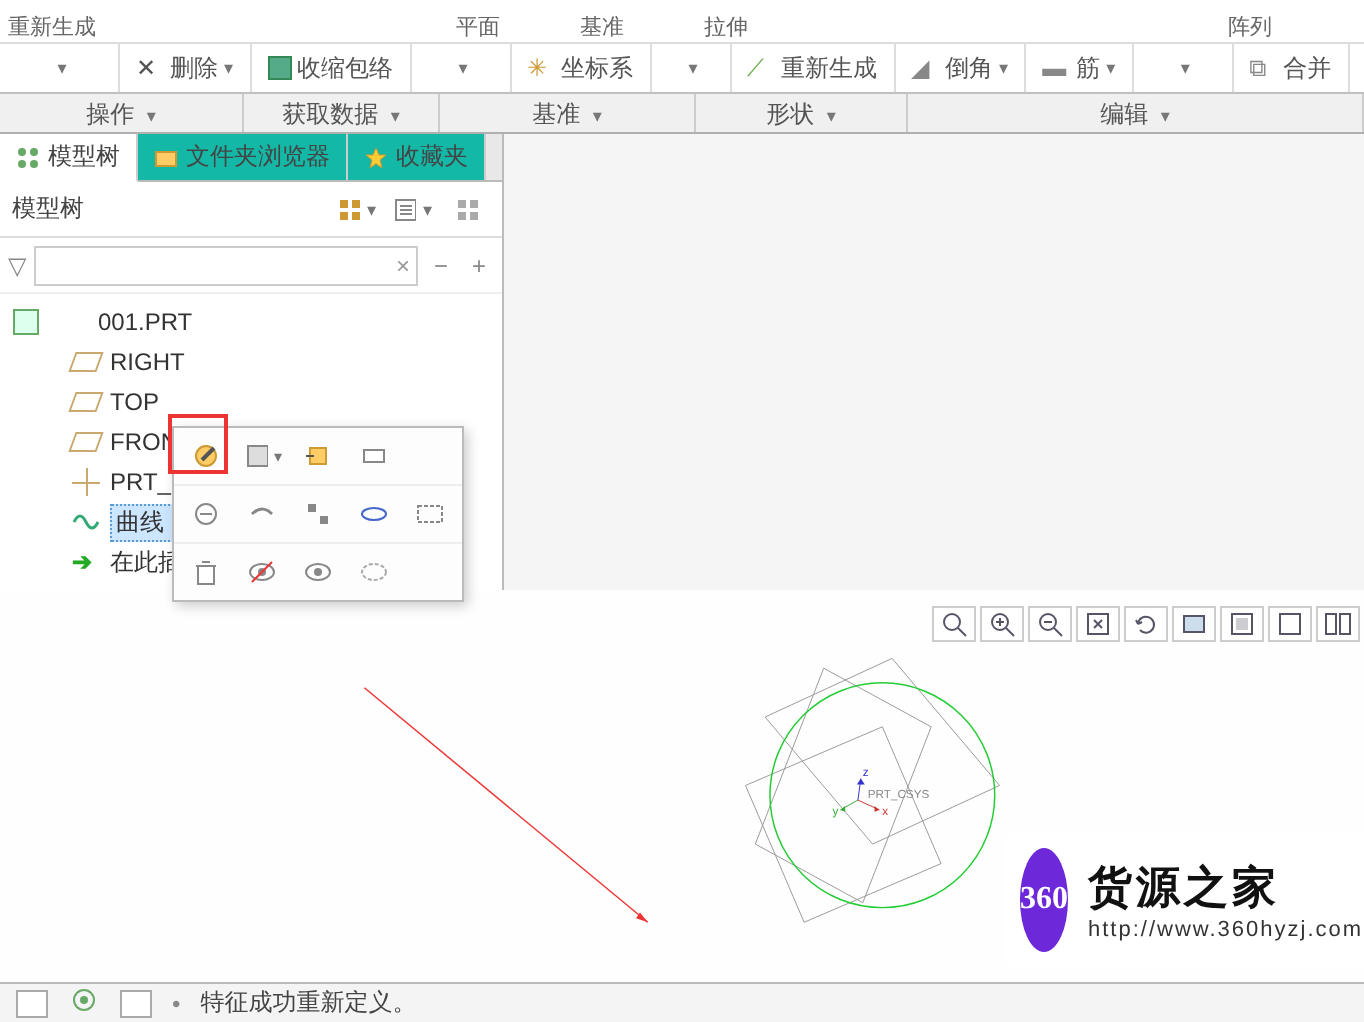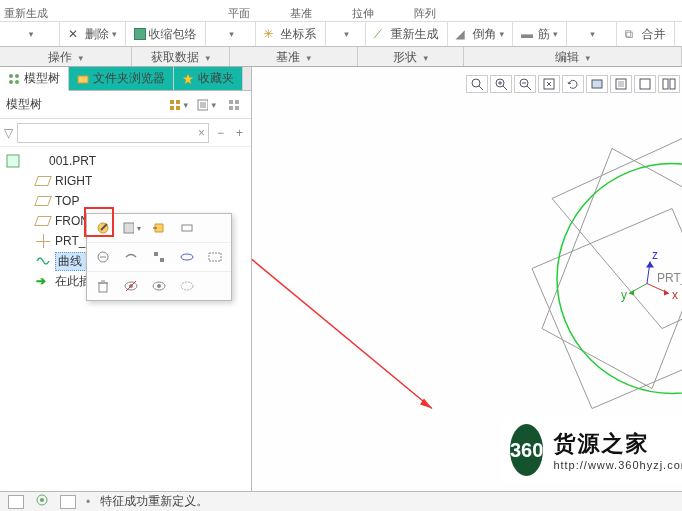--- a/index.html
+++ b/index.html
@@ -9,21 +9,21 @@
 .ribbon-row { display: flex; background: #fff; border-bottom: 1px solid #c0c0c0; height: 25px; align-items: center; }
 .ribbon-cell { display: flex; align-items: center; justify-content: center; padding: 0 8px; border-right: 1px solid #ddd; height: 100%; color: #555; white-space: nowrap; }
 .ribbon-cell.clickable { cursor: pointer; }
 .ribbon-icon { width: 14px; height: 14px; margin-right: 3px; display: inline-block; }
 .drop { margin-left: 3px; color: #777; font-size: 9px; }
 
 .group-labels { display: flex; background: #f0f0f0; border-bottom: 1px solid #b0b0b0; height: 20px; }
 .group-label { flex: 0 0 auto; text-align: center; color: #555; padding: 2px 0; border-right: 1px solid #ccc; }
 
 
-.workspace { display: flex; height: calc(100% - 68px); }
+.workspace { display: flex; height: calc(100% - 68px); flex-direction: column; }
 .left-panel { width: 252px; background: #fff; border-right: 1px solid #bbb; display: flex; flex-direction: column; position: relative; }
 .tabs { display: flex; border-bottom: 1px solid #bbb; height: 24px; background: #e8e8e8; }
 .tab { padding: 3px 8px; display: flex; align-items: center; gap: 4px; color: #444; border-right: 1px solid #ccc; background: #14b8a6; cursor: pointer; }
 .tab.active { background: #fff; border-bottom: 1px solid #fff; margin-bottom: -1px; }
 .tab-icon { width: 12px; height: 12px; }
 
 .tree-header { display: flex; align-items: center; justify-content: space-between; padding: 4px 6px; border-bottom: 1px solid #ddd; height: 28px; }
 .tree-title { color: #444; }
 .tree-tools { display: flex; gap: 6px; }
 .tool-btn { width: 22px; height: 22px; border: 1px solid transparent; display: flex; align-items: center; justify-content: center; cursor: pointer; }
@@ -55,39 +55,39 @@
 .canvas { flex: 1; background: #fefefe; position: relative; overflow: hidden; }
 .view-toolbar { position: absolute; top: 8px; right: 2px; display: flex; gap: 2px; z-index: 3; }
 .vt-btn { width: 22px; height: 18px; border: 1px solid #ccc; background: #fff; display: flex; align-items: center; justify-content: center; cursor: pointer; color: #556; }
 
 
 .statusbar { position: absolute; bottom: 0; left: 0; right: 0; height: 20px; border-top: 1px solid #bbb; background: #f4f4f4; display: flex; align-items: center; padding: 0 8px; gap: 10px; color: #444; }
 .sb-icon { width: 16px; height: 14px; border: 1px solid #aaa; background: #fff; }
 
 
 .watermark { position: absolute; bottom: 28px; right: 0; width: 180px; height: 66px; background: #fff; display: flex; align-items: center; padding: 4px 8px; gap: 10px; z-index: 10; }
-.wm-badge { width: 52px; height: 52px; border-radius: 50%; background: #14532d; color: #fff; font-weight: bold; font-size: 20px; display: flex; align-items: center; justify-content: center; }
+.wm-badge { width: 52px; height: 52px; border-radius: 50%; background: #6d28d9; color: #fff; font-weight: bold; font-size: 16px; display: flex; align-items: center; justify-content: center; font-family: Liberation Serif, serif; }
 .wm-text { display: flex; flex-direction: column; }
 .wm-cn { font-size: 22px; font-weight: bold; color: #111; letter-spacing: 2px; }
 .wm-url { font-size: 11px; color: #333; letter-spacing: 1px; }
 
 svg.geom { position: absolute; top: 0; left: 0; width: 100%; height: 100%; }
 
 .faded-top { display:flex; height:22px; align-items:flex-end; padding:0 4px; gap:40px; color:#666; background:#fff; border-bottom:1px solid #ddd; overflow:hidden; }
 .faded-top span { white-space:nowrap; font-size:11px; }
 </style>
 </head>
 <body>
 
 <div class="faded-top">
   <span>重新生成</span>
   <span style="margin-left:140px">平面</span>
   <span>基准</span>
   <span>拉伸</span>
-  <span style="">阵列</span>
+  <span style="margin-left:200px">阵列</span>
 </div>
 
 <div class="ribbon-row">
   <div class="ribbon-cell clickable" style="width:60px">
     <span class="drop">▾</span>
   </div>
   <div class="ribbon-cell clickable">
     <span class="ribbon-icon">✕</span>
     <span>删除</span>
     <span class="drop">▾</span>
@@ -123,21 +123,21 @@
   <div class="ribbon-cell clickable" style="width:50px">
       <span class="drop">▾</span>
     </div>
   <div class="ribbon-cell clickable">
     <span class="ribbon-icon" style="color:#888">⧉</span>
     <span>合并</span>
   </div>
 </div>
 
 <div class="group-labels">
-  <div class="group-label" style="width:132px"><span>操作</span> <span class="drop">▾</span></div>
+  <div class="group-label" style="width:122px"><span>操作</span> <span class="drop">▾</span></div>
   <div class="group-label" style="width:98px"><span>获取数据</span> <span class="drop">▾</span></div>
   <div class="group-label" style="width:128px"><span>基准</span> <span class="drop">▾</span></div>
   <div class="group-label" style="width:106px"><span>形状</span> <span class="drop">▾</span></div>
   <div class="group-label" style="flex:1"><span>编辑</span> <span class="drop">▾</span></div>
 </div>
 
 <div class="workspace">
 
   <div class="left-panel">
     <div class="tabs">

